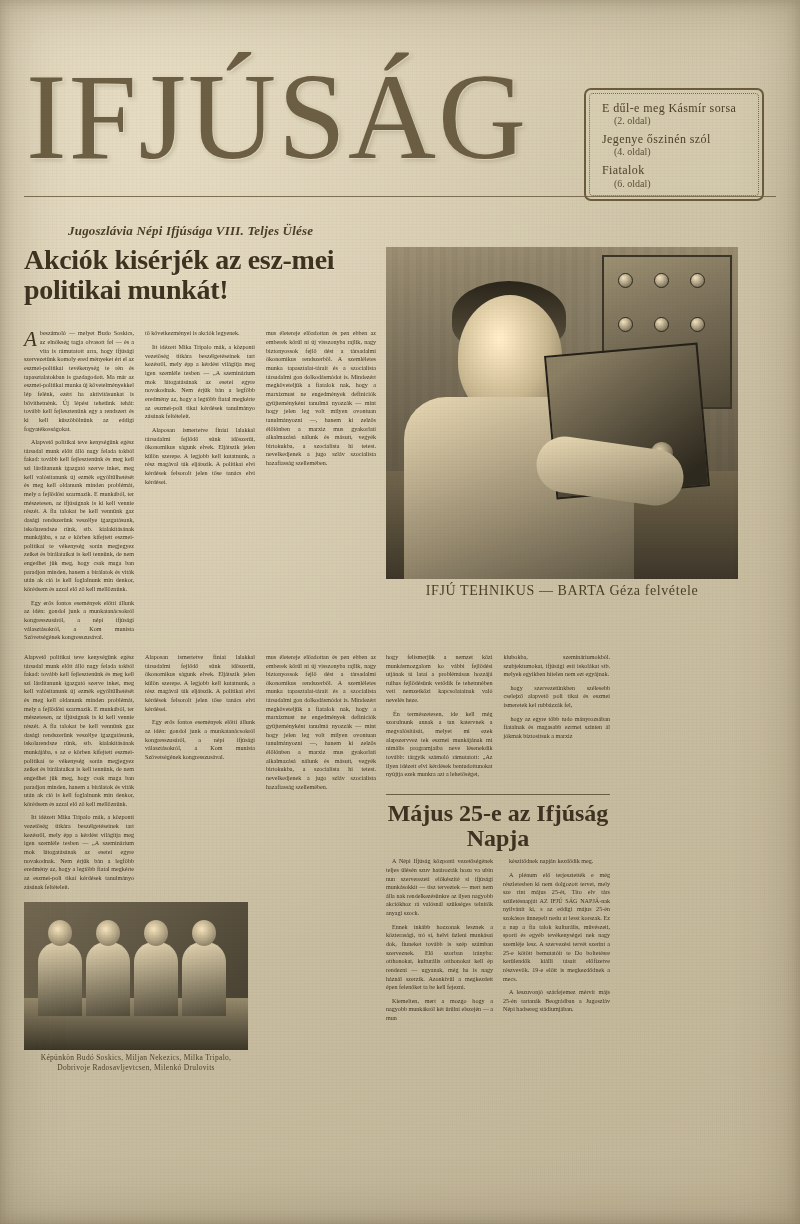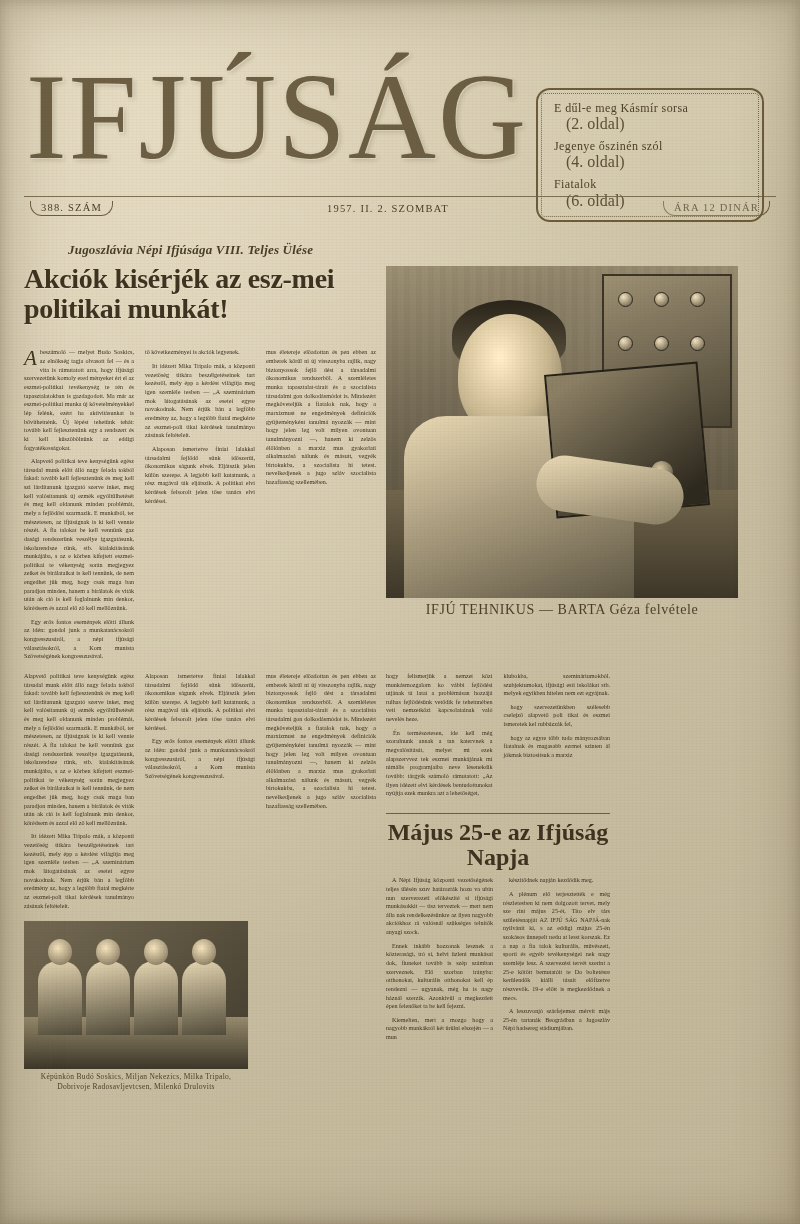--- a/index.html
+++ b/index.html
@@ -57,25 +57,25 @@
     letter-spacing: 2px;
     color: #5d4f33;
     text-shadow: 1px 1px 0 rgba(255,252,240,0.35), 2px 2px 5px rgba(70,58,30,0.25);
     font-weight: 400;
     opacity: .88;
   }
   .promo-box {
     position: absolute;
     right: 36px;
     top: 88px;
-    width: 228px;
+    width: 180px;
     padding: 12px 10px 10px 16px;
     box-sizing: border-box;
     border: 2px solid #6b5c3c;
-    border-radius: 14px;
+    border-radius: 7px;
     background: rgba(223,214,188,0.25);
   }
   .promo-box::before {
     content: "";
     position: absolute;
     inset: 3px;
     border: 1px dotted #7a6a47;
     border-radius: 4px;
     pointer-events: none;
   }
@@ -83,21 +83,21 @@
     margin-bottom: 7px;
   }
   .promo-item:last-child { margin-bottom: 0; }
   .promo-title {
     font-size: 12px;
     color: #4e412a;
     letter-spacing: .4px;
     line-height: 1.1;
   }
   .promo-page {
-    font-size: 16px;
+    font-size: 10px;
     color: #5d5038;
     padding-left: 12px;
   }
 
   
   .rule {
     margin: 0 24px;
     border: 0;
     border-top: 1.5px solid #6d5f40;
     opacity: .85;
@@ -333,25 +333,20 @@
       </div>
       <div class="promo-item">
         <div class="promo-title">Fiatalok</div>
         <div class="promo-page">(6. oldal)</div>
       </div>
     </div>
   </div>
 
   <hr class="rule">
 
-  <div class="dateline">
-    <span class="tab">388. SZÁM</span>
-    <span class="plain">1957. II. 2. SZOMBAT</span>
-    <span class="tab">ÁRA 12 DINÁR</span>
-  </div>
 
   <div class="content">
 
     <div class="kicker">Jugoszlávia Népi Ifjúsága VIII. Teljes Ülése</div>
 
     <div class="top-area">
       <div class="left-top">
         <div class="headline">Akciók kisérjék az esz-mei politikai munkát!</div>
 
         <div class="cols">

